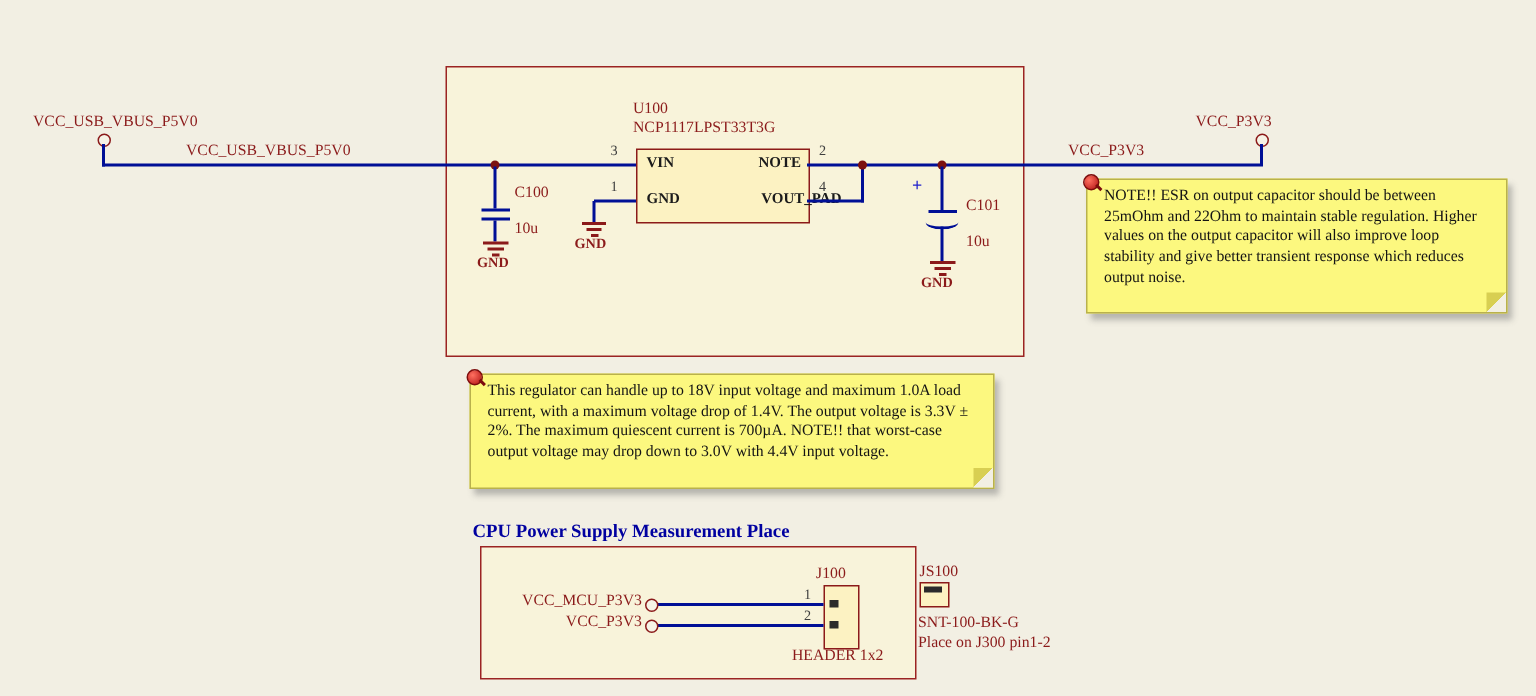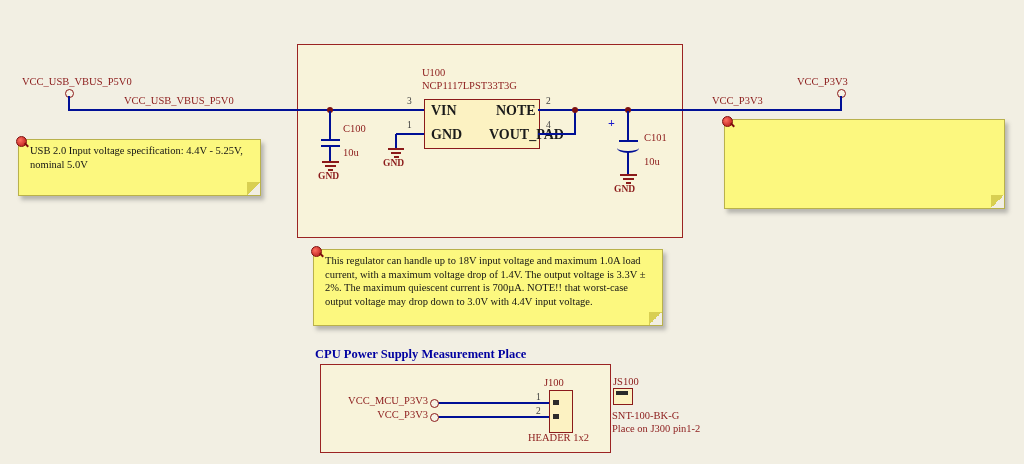--- a/index.html
+++ b/index.html
@@ -1,21 +1,21 @@
 <!DOCTYPE html>
 <html><head>
 <meta charset="utf-8">
 <style>
   body{margin:0}
   .canvas{position:relative;width:1024px;height:464px;background:#f2efe3;
           font-family:"Liberation Serif",serif;overflow:hidden}
   .t{position:absolute;white-space:nowrap}
   .lbl{color:#8b1a1a;font-size:10.5px}
   .blue-title{color:#0000a0;font-weight:bold;font-size:12.5px}
-  .pin-name{color:#1b1b1b;font-weight:bold;font-size:14px}
+  .pin-name{color:#1b1b1b;font-weight:bold;font-size:10px}
   .pin-num{color:#3d3d3d;font-size:9.5px}
   .wh{position:absolute;height:2px;background:#000f96}
   .wv{position:absolute;width:2px;background:#000f96}
   .plate{position:absolute;height:2px;background:#000f96}
   .gb{position:absolute;height:2px;background:#8b1a1a}
   .dot{position:absolute;width:6px;height:6px;border-radius:50%;background:#7c1010}
   .term{position:absolute;width:7px;height:7px;border:1px solid #8b1a1a;border-radius:50%;background:#f6f3e6}
   .secbox{position:absolute;background:#f8f3da;border:1px solid #9b2323}
   .part-body{position:absolute;background:#fcf2c2;border:1.5px solid #8b1a1a}
   .blk{position:absolute;background:#2b2b2b}
@@ -95,28 +95,24 @@
   <div class="gb" style="left:623px;top:178px;width:11px"></div>
   <div class="gb" style="left:626px;top:182px;width:5px"></div>
   <div class="t gnd-t" style="left:614px;top:184px">GND</div>
   <div class="t lbl" style="left:644px;top:132px">C101</div>
   <div class="t lbl" style="left:644px;top:156px">10u</div>
 
   <div class="t lbl" style="left:797px;top:76px">VCC_P3V3</div>
   <div class="term" style="left:837px;top:89px"></div>
   <div class="wv" style="left:840px;top:96px;height:14px"></div>
 
-  <div class="note" style="left:18px;top:139px;width:243px;height:57px">
-    <span class="pin-ico"></span>
-    <span>USB 2.0 Input voltage specification: 4.4V - 5.25V, nominal 5.0V</span>
-    <span class="note-fold"></span>
-  </div>
 
   <div class="note" style="left:724px;top:119px;width:281px;height:90px">
     <span class="pin-ico"></span>
+    <span>NOTE!! ESR on output capacitor should be between 25mOhm and 22Ohm to maintain stable regulation. Higher values on the output capacitor will also improve loop stability and give better transient response which reduces output noise.</span>
     <span class="note-fold"></span>
   </div>
 
   <div class="note" style="left:313px;top:249px;width:350px;height:77px">
     <span class="pin-ico"></span>
     <span>This regulator can handle up to 18V input voltage and maximum 1.0A load current, with a maximum voltage drop of 1.4V. The output voltage is 3.3V ± 2%. The maximum quiescent current is 700µA. NOTE!!  that worst-case output voltage may drop down to 3.0V with 4.4V input voltage.</span>
     <span class="note-fold"></span>
   </div>
 
   <div class="t blue-title" style="left:315px;top:347px">CPU Power Supply  Measurement Place</div>

